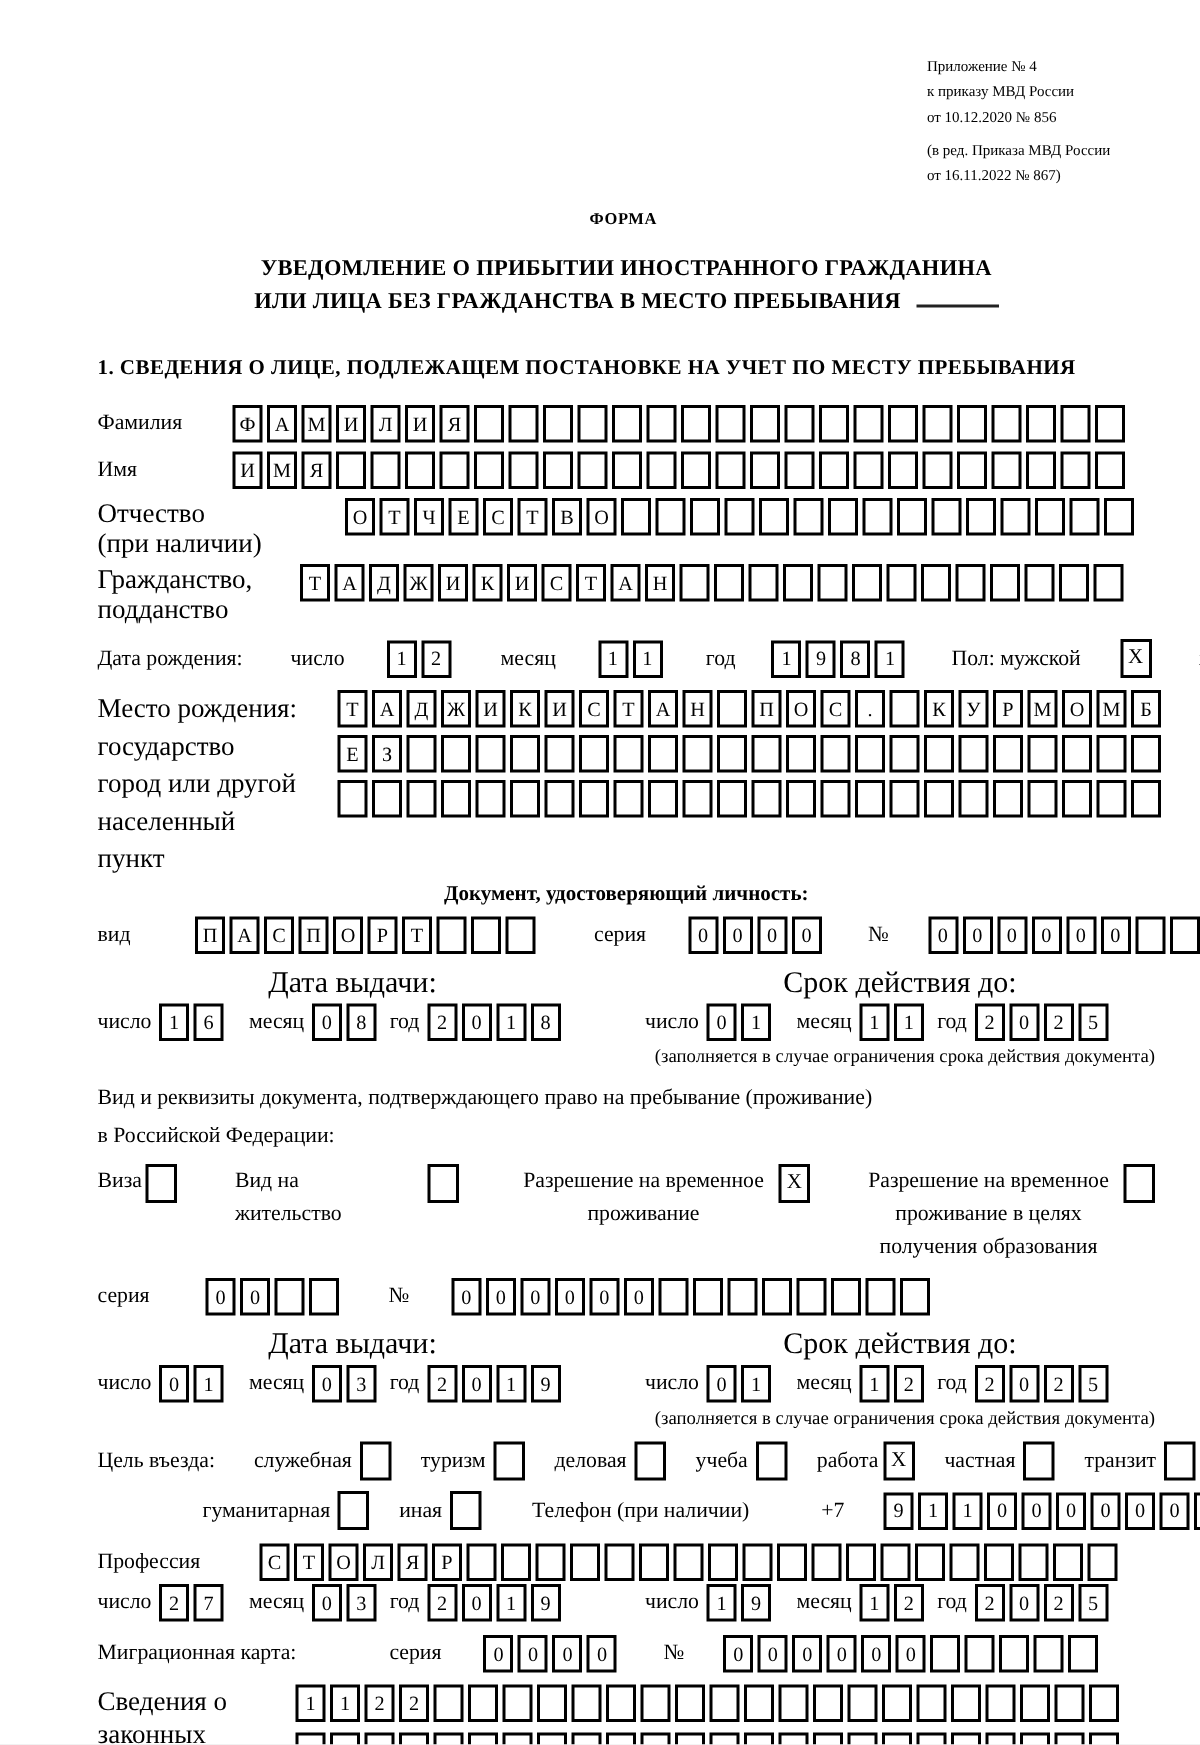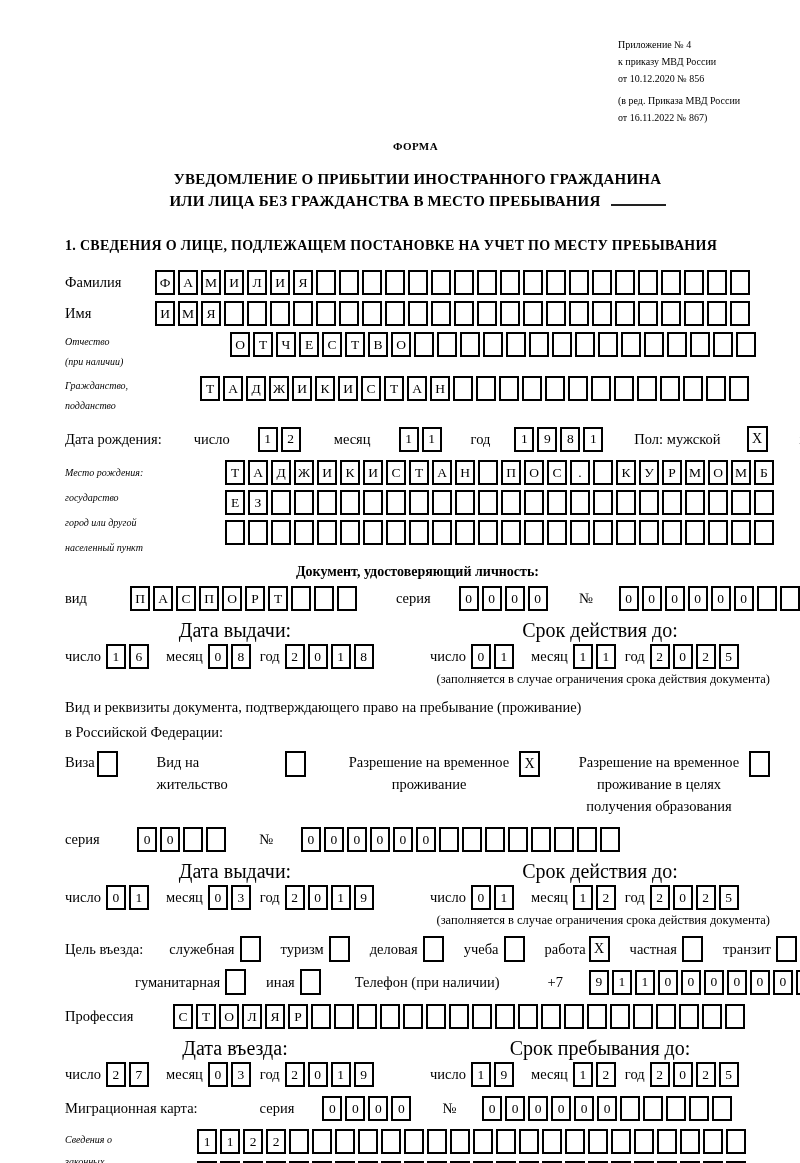--- a/index.html
+++ b/index.html
@@ -32,21 +32,21 @@
     display:inline-flex; align-items:center; justify-content:center;
     font-size:13.5px; flex:none; background:#fff;
   }
   .cbox {
     box-sizing:content-box;
     width:17px; height:22px;
     border:2px solid #000;
     display:inline-flex; align-items:center; justify-content:center;
     font-size:14px; flex:none; margin-left:6px; background:#fff;
   }
-  .labelcol { flex:none; font-size:10px; line-height:20px;font-style:italic; }
+  .labelcol { flex:none; font-size:18px; line-height:20px; }
   .multirow-cells > .cells { margin-top:5px; }
   .multirow-cells > .cells:first-child { margin-top:0; }
 
   .center-head { text-align:center; font-weight:bold; font-size:14px; margin-top:8px; }
 
   .dhead { display:flex; margin-top:8px; font-size:20px; }
   .dhead .dh { width:340px; text-align:center; }
   .dhead .dh.right { margin-left:25px; }
   .daterow { display:flex; margin-top:2px; }
   .dgroup { display:flex; align-items:center; width:340px; }
@@ -598,24 +598,20 @@
         <span class="cell"></span>
         <span class="cell"></span>
         <span class="cell"></span>
         <span class="cell"></span>
         <span class="cell"></span>
         <span class="cell"></span>
         <span class="cell"></span>
       </span>
   </div>
 
-  <div class="dhead">
-    <span class="dh">Дата въезда:</span>
-    <span class="dh right">Срок пребывания до:</span>
-  </div>
   <div class="daterow">
     <span class="dgroup">
       <span class="dl">число</span>
         <span class="cells">
           <span class="cell">2</span>
           <span class="cell">7</span>
         </span>
       <span class="gap1"></span>
       <span class="dl">месяц</span>
         <span class="cells">

